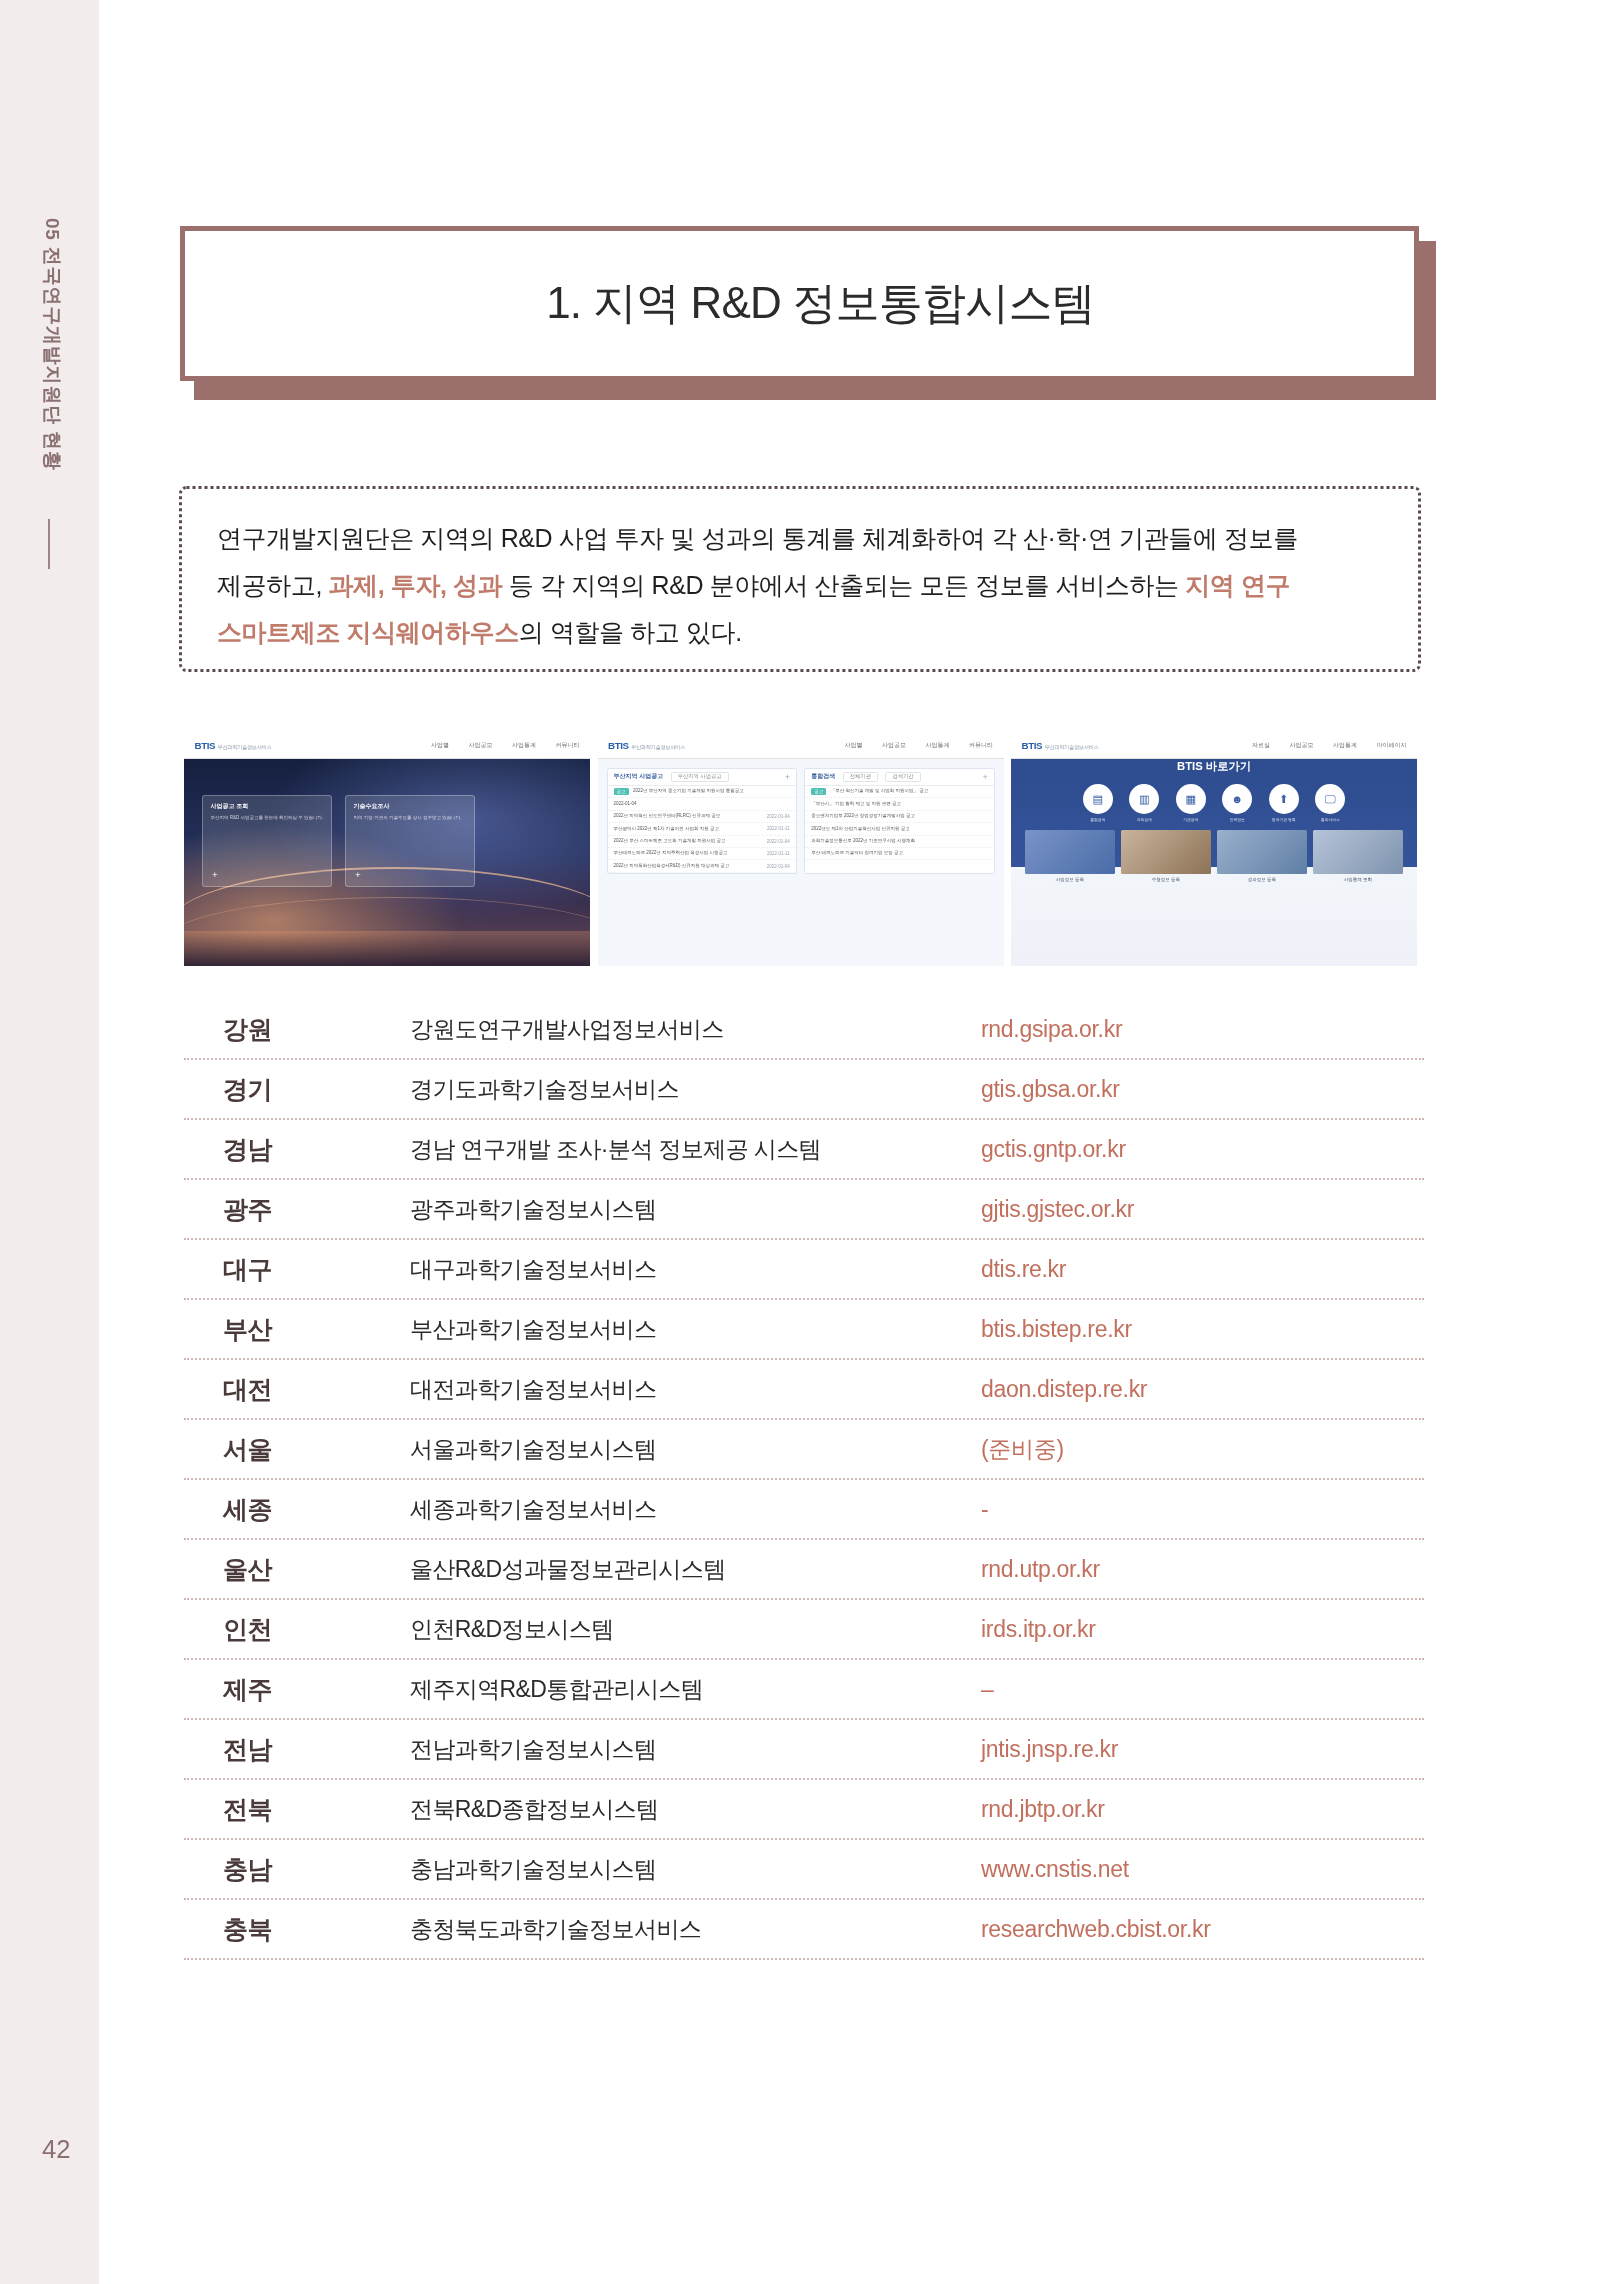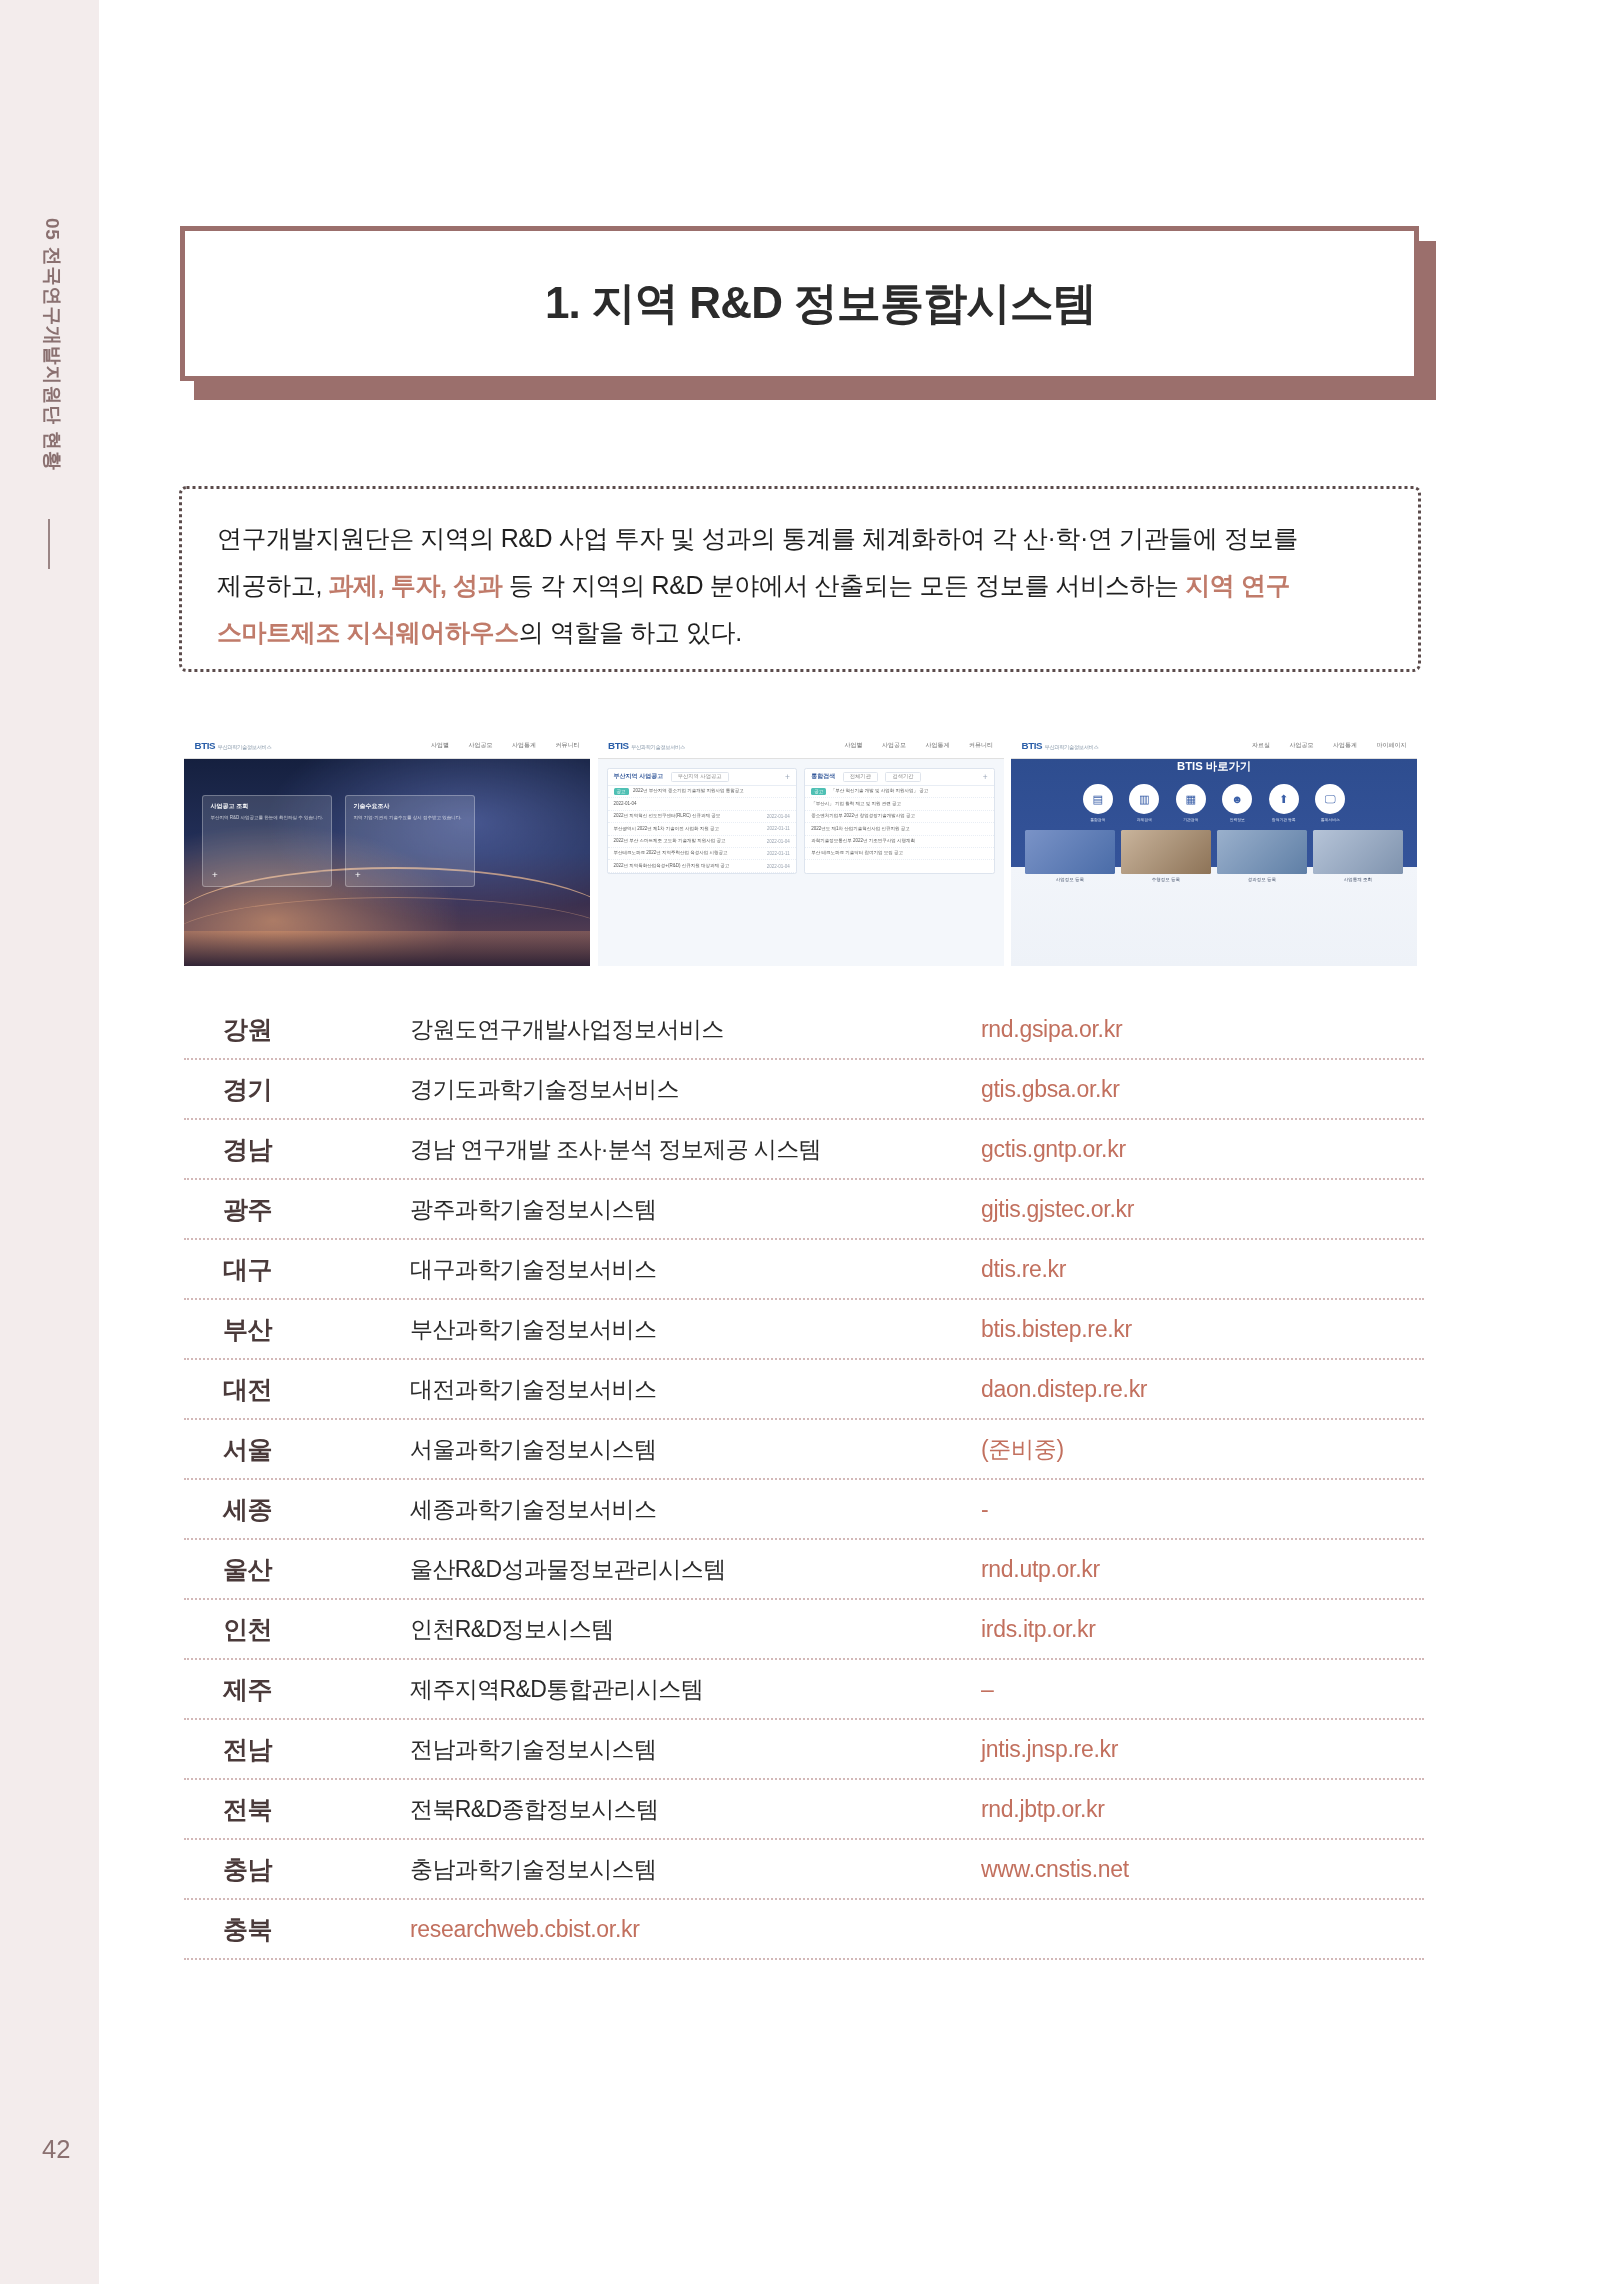--- a/index.html
+++ b/index.html
@@ -76,21 +76,21 @@
     height: 155px;
     border: 5.3px solid #9b6f6c;
     background: #ffffff;
     box-sizing: border-box;
     display: flex;
     align-items: center;
     justify-content: center;
   }
   .title-text {
     font-size: 44px;
-    font-weight: 700;
+    font-weight: 400;
     color: #2b2b2b;
     letter-spacing: -0.8px;
     margin-left: 42px;
   }
 
   
   .desc-box {
     position: absolute;
     left: 179px;
     top: 486px;
@@ -581,17 +581,18 @@
     <span class="c-name">전북R&amp;D종합정보시스템</span>
     <span class="c-url">rnd.jbtp.or.kr</span>
   </div>
   <div class="trow">
     <span class="c-region">충남</span>
     <span class="c-name">충남과학기술정보시스템</span>
     <span class="c-url">www.cnstis.net</span>
   </div>
   <div class="trow">
     <span class="c-region">충북</span>
+    <span class="c-name">충청북도과학기술정보서비스</span>
     <span class="c-url">researchweb.cbist.or.kr</span>
   </div>
 
 </div>
 
 
 </body></html>

